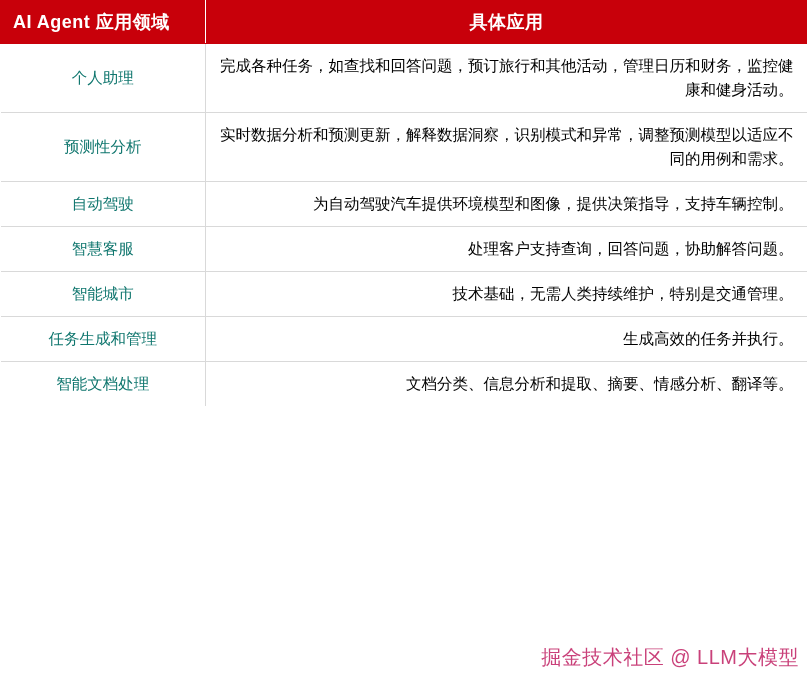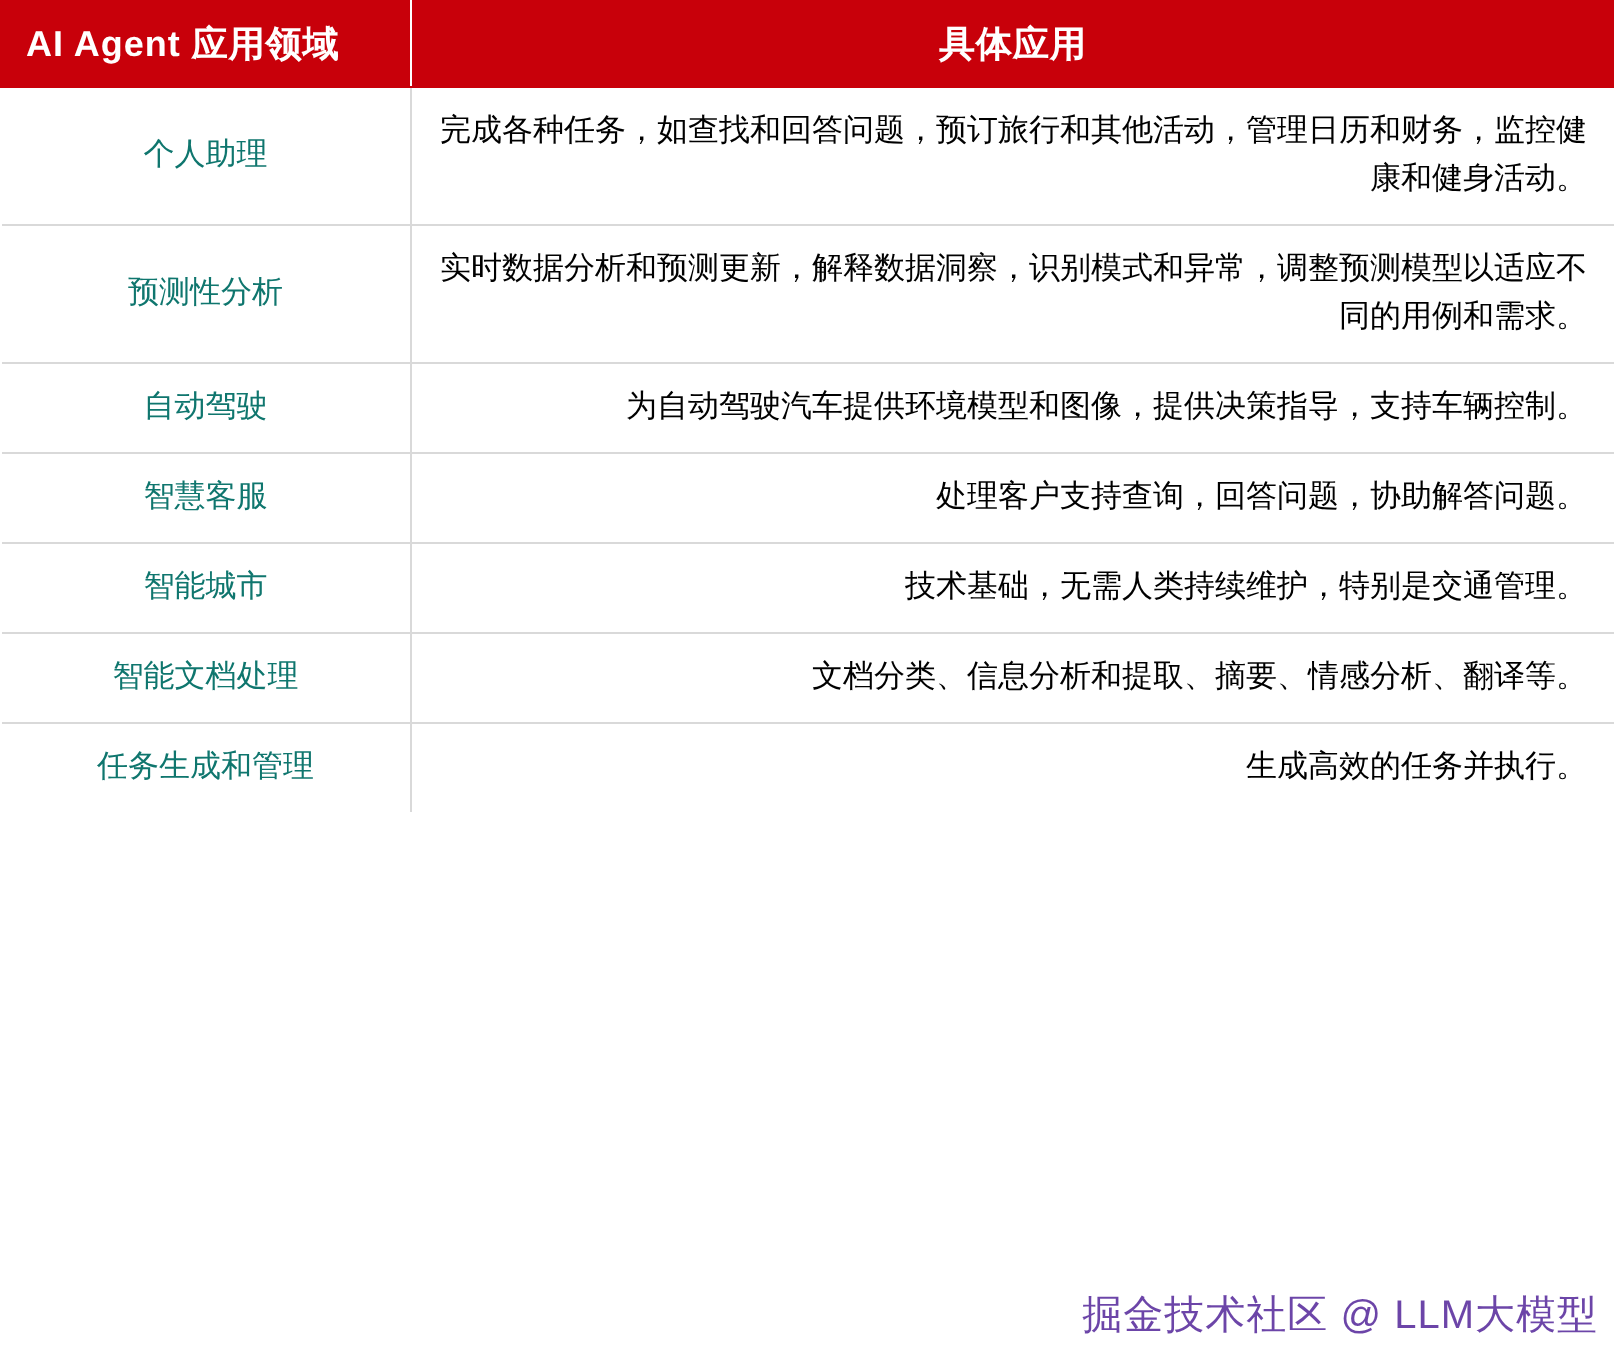--- a/index.html
+++ b/index.html
@@ -65,21 +65,21 @@
     color: #000000;
   }
   tbody tr:last-child td {
     border-bottom: none;
   }
   .watermark {
     position: absolute;
     right: 8px;
     bottom: 8px;
     font-size: 20px;
-    color: #4c1d95;
+    color: #be185d;
     opacity: 0.82;
     font-family: "Liberation Sans", sans-serif;
     white-space: nowrap;
     letter-spacing: 0.5px;
   }
 </style>
 </head>
 <body>
 
 <div class="table-wrap">
@@ -109,23 +109,23 @@
       </tr>
       <tr>
         <td class="domain-cell">智慧客服</td>
         <td class="detail-cell">处理客户支持查询，回答问题，协助解答问题。</td>
       </tr>
       <tr>
         <td class="domain-cell">智能城市</td>
         <td class="detail-cell">技术基础，无需人类持续维护，特别是交通管理。</td>
       </tr>
       <tr>
+        <td class="domain-cell">任务生成和管理</td>
+        <td class="detail-cell">生成高效的任务并执行。</td>
+      </tr>
+      <tr>
         <td class="domain-cell">智能文档处理</td>
         <td class="detail-cell">文档分类、信息分析和提取、摘要、情感分析、翻译等。</td>
-      </tr>
-      <tr>
-        <td class="domain-cell">任务生成和管理</td>
-        <td class="detail-cell">生成高效的任务并执行。</td>
       </tr>
     </tbody>
   </table>
   <div class="watermark">掘金技术社区 @ LLM大模型</div>
 </div>
 
 </body></html>

